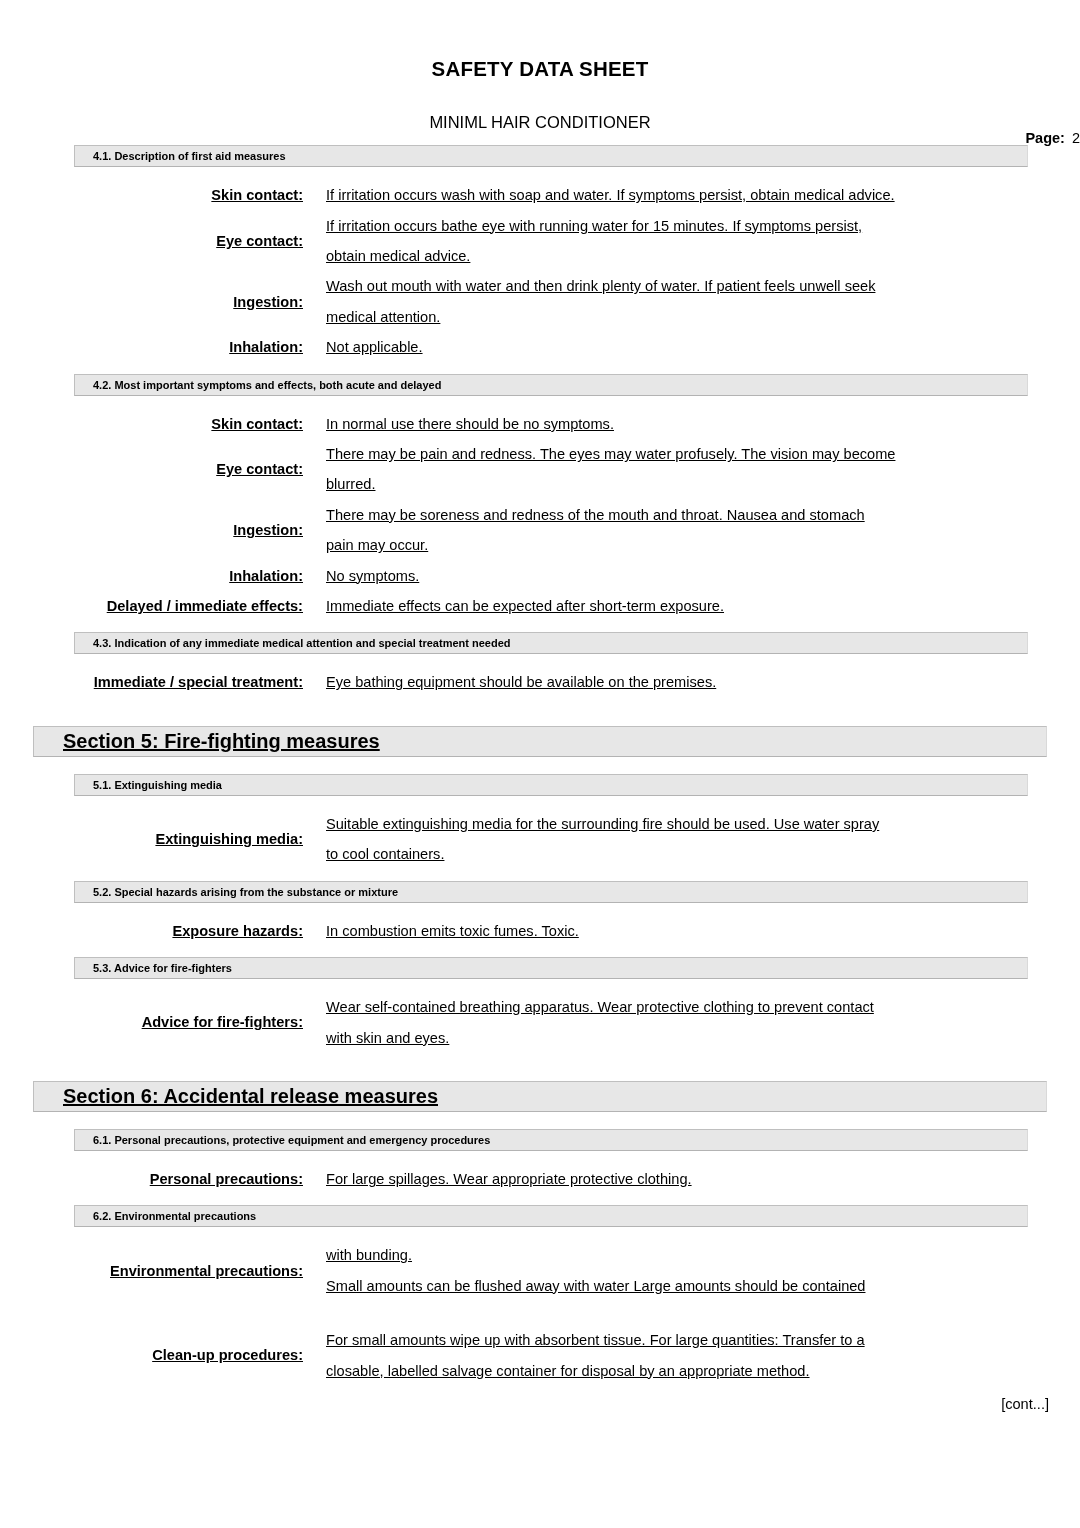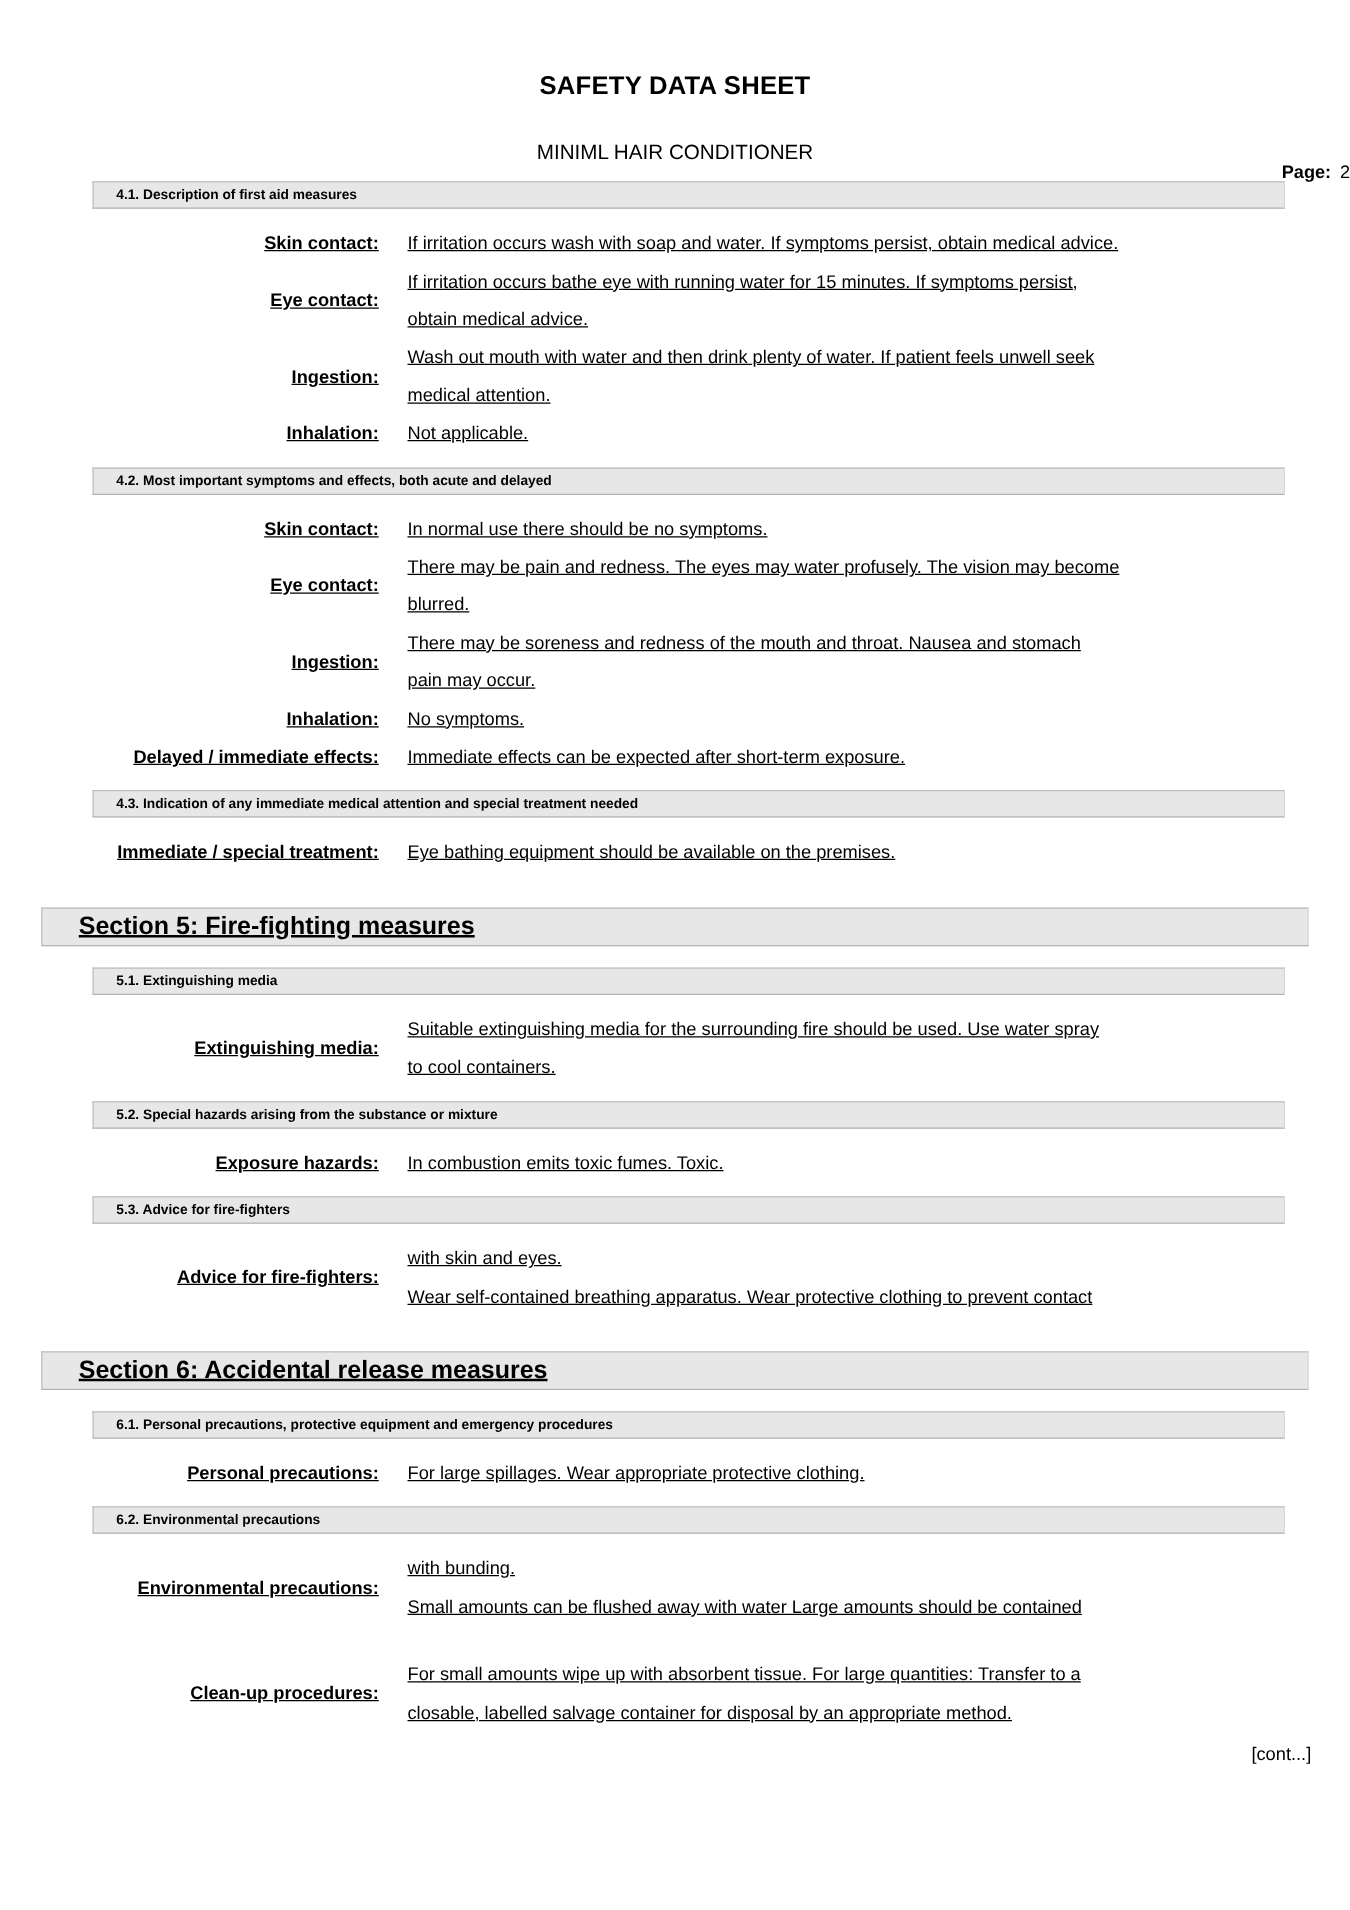--- a/index.html
+++ b/index.html
@@ -245,22 +245,22 @@
           </div>
         </div>
       </div>
       <div class="sp-before-bar"></div>
       <div class="bar bar-sub">5.3. Advice for fire-fighters</div>
       <div class="sp-after-bar"></div>
       <div class="rows">
         <div class="row">
           <div class="row-label">Advice for fire-fighters:</div>
           <div class="row-value">
+            <span class="line">Wear self-contained breathing apparatus. Wear protective clothing to prevent contact</span>
             <span class="line">with skin and eyes.</span>
-            <span class="line">Wear self-contained breathing apparatus. Wear protective clothing to prevent contact</span>
           </div>
         </div>
       </div>
       <div class="sp-before-bar"></div>
       <div class="sp-section-gap"></div>
       <div class="bar bar-section">Section 6: Accidental release measures</div>
       <div class="sp-section-gap"></div>
       <div class="bar bar-sub">6.1. Personal precautions, protective equipment and emergency procedures</div>
       <div class="sp-after-bar"></div>
       <div class="rows">

